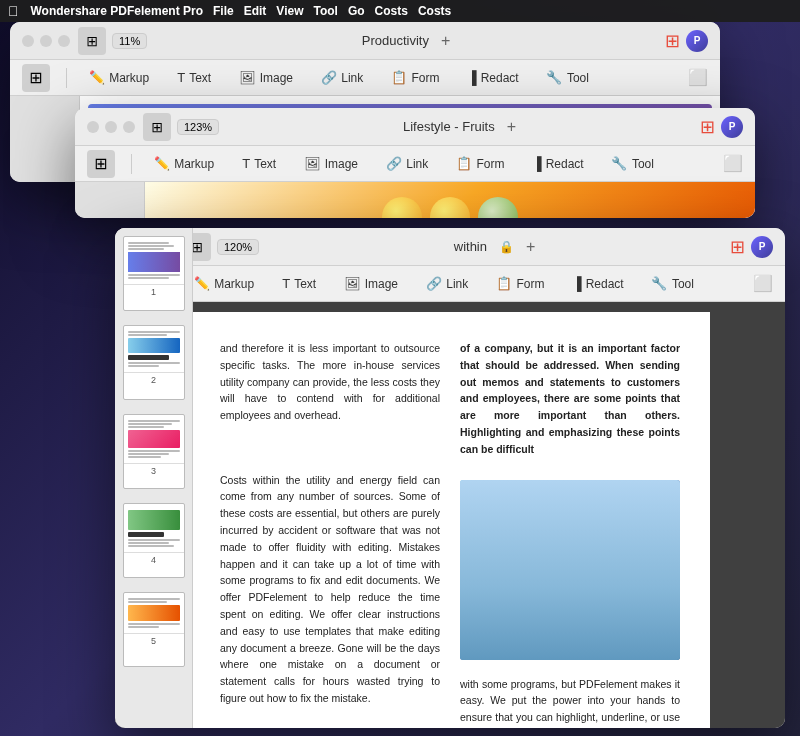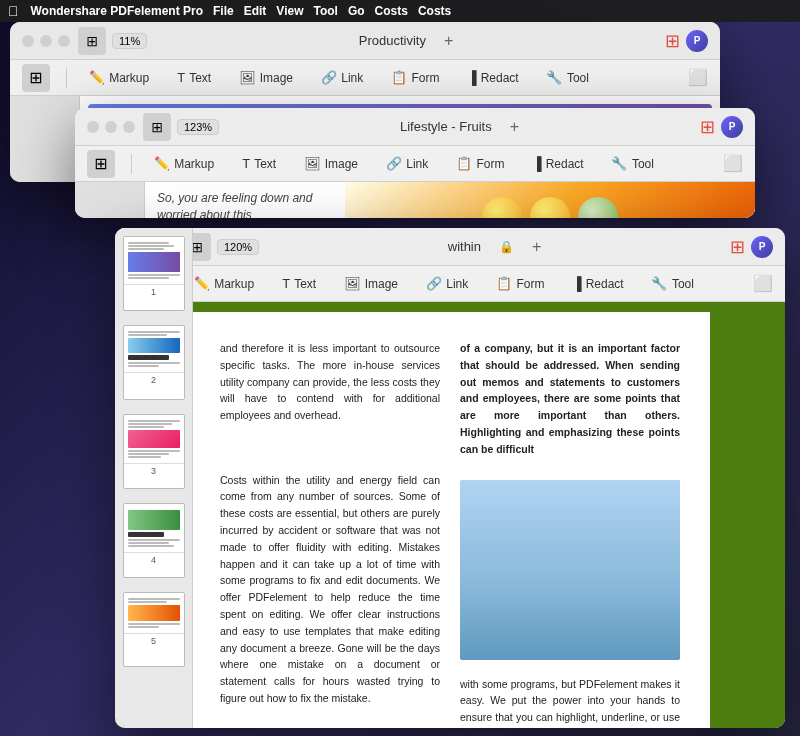--- a/index.html
+++ b/index.html
@@ -63,21 +63,21 @@
     .tl.close { background: #ff5f57; }
     .tl.minimize { background: #febc2e; }
     .tl.maximize { background: #28c840; }
     .tl.inactive { background: #d0d0d0; }
 
     .titlebar-center {
       flex: 1;
       display: flex;
       align-items: center;
       justify-content: center;
-      gap: 18px;
+      gap: 12px;
       font-size: 13px;
       color: #333;
       font-weight: 500;
     }
     .titlebar-controls {
       display: flex;
       align-items: center;
       gap: 6px;
     }
     .zoom-btn {
@@ -491,23 +491,20 @@
         <span>Tool</span>
       </div>
       <div class="toolbar-right">
         <span style="font-size:16px;color:#666;">⬜</span>
       </div>
     </div>
 
     <div class="lifestyle-content">
       <div class="lifestyle-sidebar"></div>
       <div class="lifestyle-main">
-        <div class="lifestyle-text-col">
-          <span>So, you are feeling down and worried about this</span>
-        </div>
         <div class="lifestyle-img-col">
           <div class="fruit-circle lemon"></div>
           <div class="fruit-circle lemon"></div>
           <div class="fruit-circle lime"></div>
         </div>
       </div>
     </div>
   </div>
 
   <div class="window window-energy">
@@ -620,21 +617,21 @@
             <div class="thumb-text-line"></div>
             <div class="thumb-text-line" style="width:75%;"></div>
             <div style="height:16px;background:linear-gradient(90deg,#ffb74d,#e65100);margin:2px 0;border-radius:1px;"></div>
             <div class="thumb-text-line"></div>
             <div class="thumb-text-line" style="width:60%;"></div>
           </div>
           <div class="thumb-label">5</div>
         </div>
       </div>
 
-      <div style="flex:1;overflow-y:auto;background:#4d7c0f;padding:10px;">
+      <div style="flex:1;overflow-y:auto;background:#404040;padding:10px;">
         <div style="background:#fff;max-width:520px;margin:0 auto;padding:28px 30px;min-height:650px;">
 
           <div style="display:flex;gap:20px;margin-bottom:14px;">
             <div style="flex:1;">
               <p class="body-text">and therefore it is less important to outsource specific tasks. The more in-house services utility company can provide, the less costs they will have to contend with for additional employees and overhead.</p>
             </div>
             <div style="flex:1;font-weight:bold;">
               <p class="body-text">of a company, but it is an important factor that should be addressed. When sending out memos and statements to customers and employees, there are some points that are more important than others. Highlighting and emphasizing these points can be difficult</p>
             </div>
           </div>

